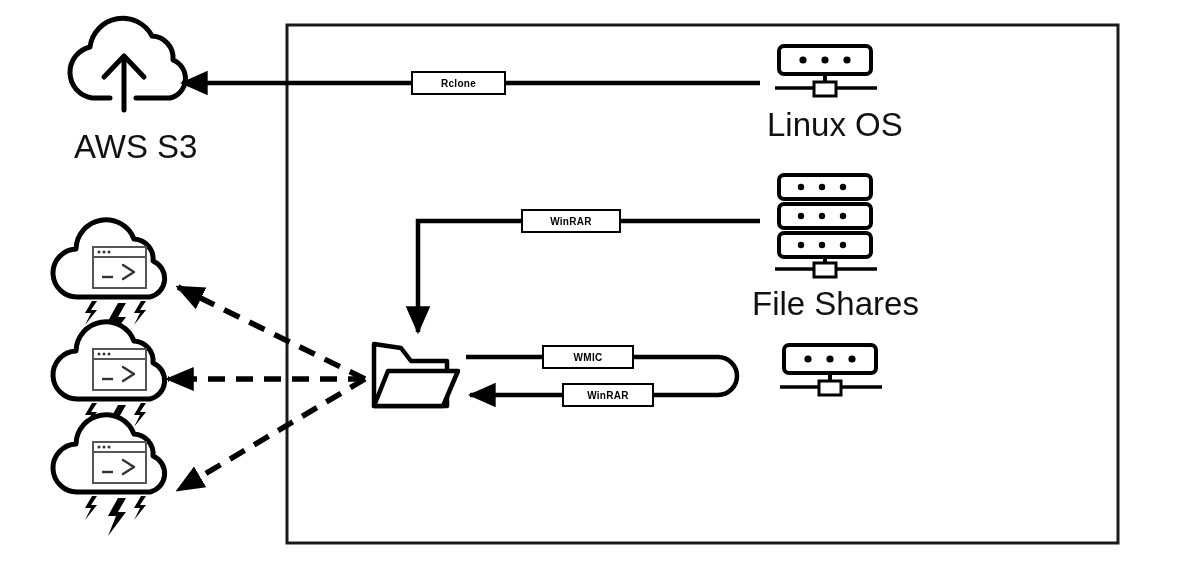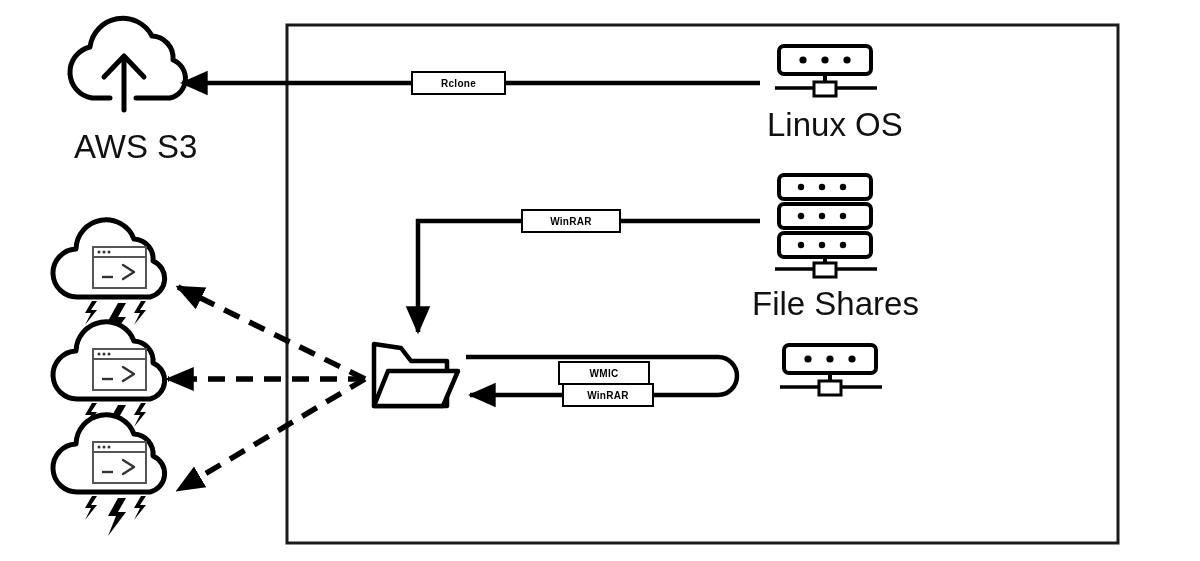--- a/index.html
+++ b/index.html
@@ -175,21 +175,21 @@
     </g>
     <g>
       <line x1="365" y1="379" x2="178" y2="490" stroke="#000" stroke-width="5.5" stroke-dasharray="17,11" marker-end="url(#arrowDash)"></line>
     </g>
   </svg>
 
   <div class="tag" style="left:411px; top:71px; width:95px; height:24px;">Rclone</div>
 
   <div class="tag" style="left:521px; top:209px; width:100px; height:24px;">WinRAR</div>
 
-  <div class="tag" style="left:558px; top:345px; width:92px; height:24px;margin-top:16px;">WMIC</div>
+  <div class="tag" style="left:542px; top:345px; width:92px; height:24px;">WMIC</div>
 
   <div class="tag" style="left:562px; top:383px; width:92px; height:24px;">WinRAR</div>
 
   <div class="node-label" style="left:74px; top:128px;">AWS S3</div>
 
   <div class="node-label" style="left:752px; top:285px;">File Shares</div>
 
   <div class="node-label" style="left:767px; top:106px;">Linux OS</div>
 
 

